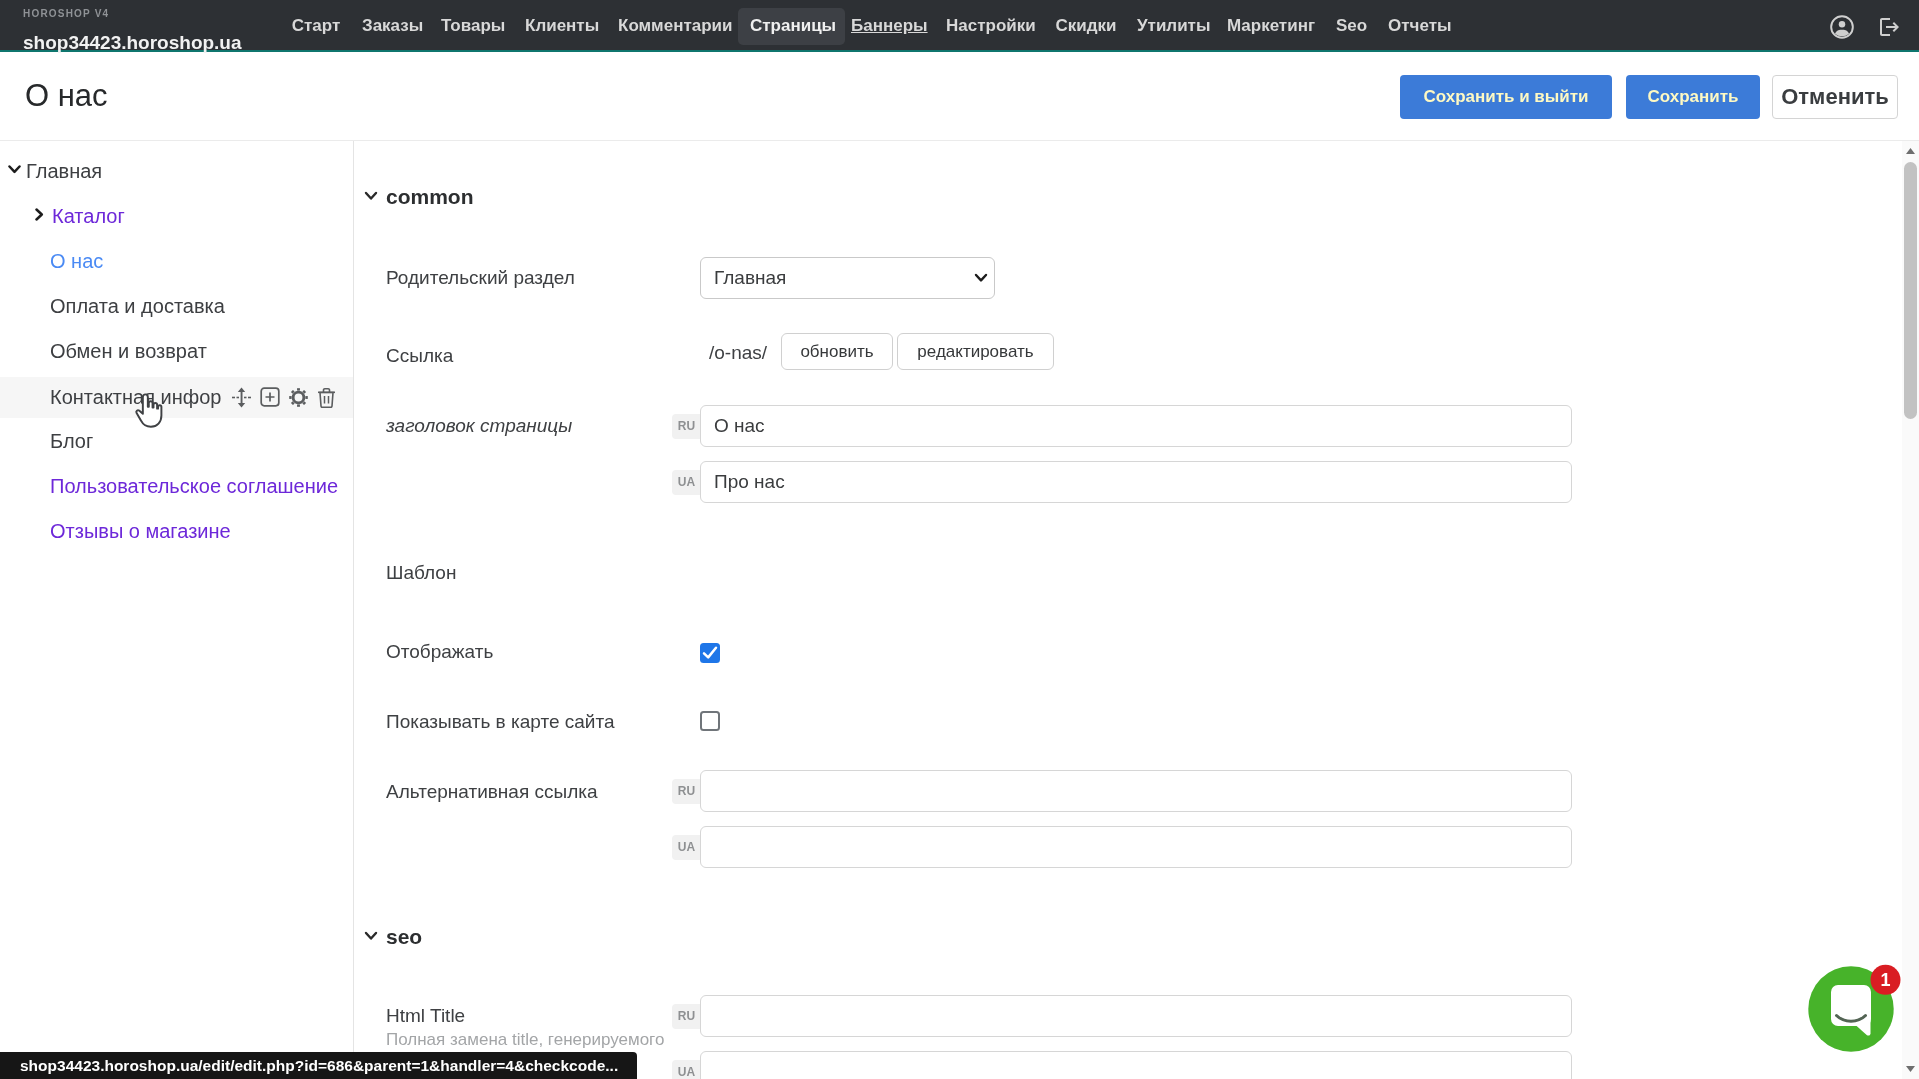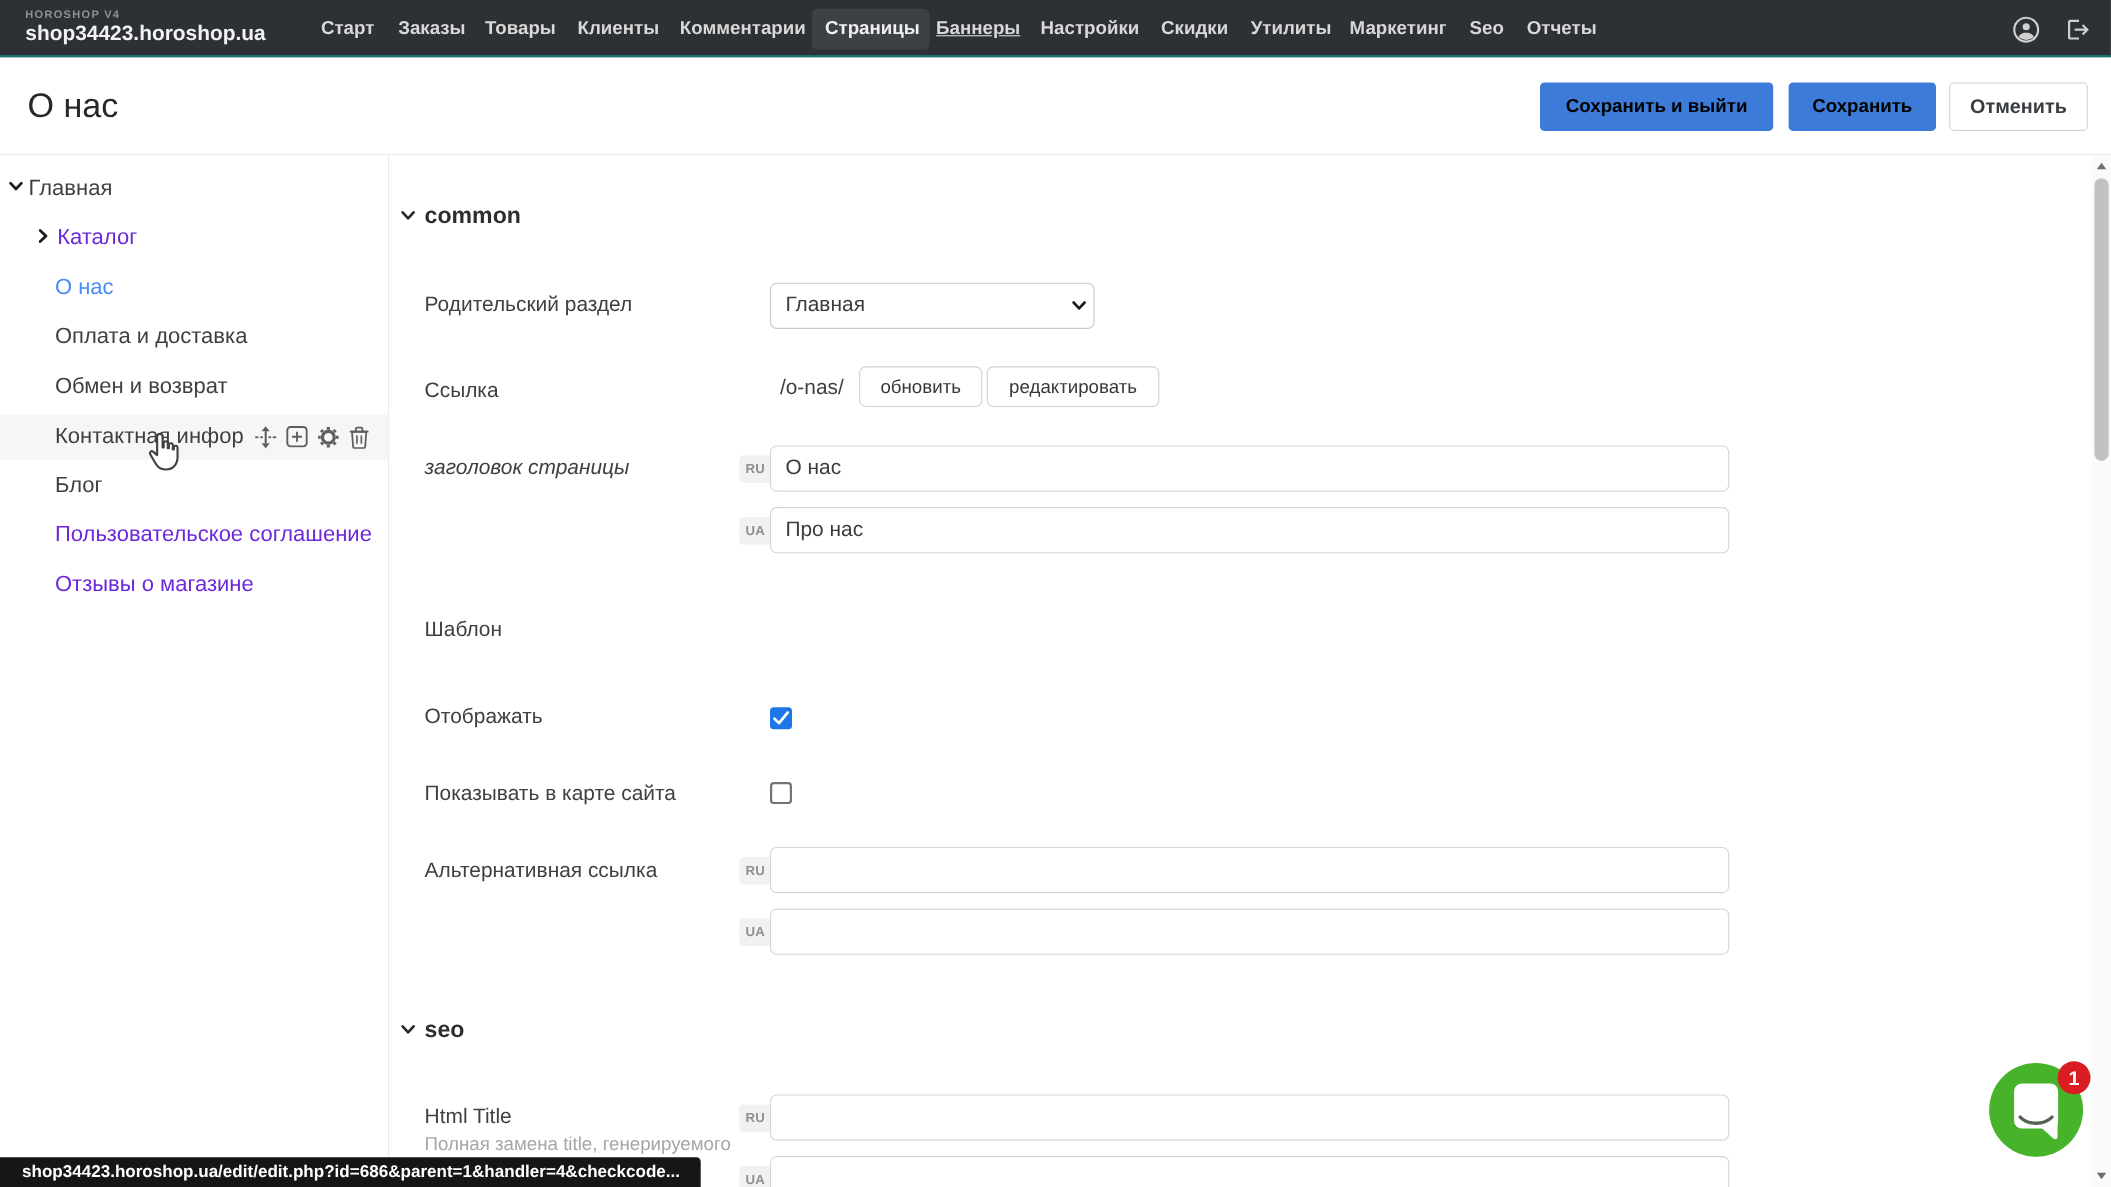--- a/index.html
+++ b/index.html
@@ -4,34 +4,34 @@
 <style>
 * { margin:0; padding:0; box-sizing:border-box; }
 html,body { width:1919px; height:1079px; overflow:hidden; background:#fff;
   font-family:"Liberation Sans", sans-serif; position:relative; }
 .abs { position:absolute; }
 
 
 #topbar { position:absolute; left:0; top:0; width:1919px; height:52px; background:#2d3034; border-bottom:2px solid #0f766e; }
 #logo { position:absolute; left:23px; top:8px; }
 #logo .v4 { font-size:10px; font-weight:bold; letter-spacing:1.2px; color:#8f9296; }
-#logo .dom { font-size:19px; font-weight:bold; color:#f2f2f2; margin-top:1px; letter-spacing:0px; }
+#logo .dom { font-size:19px; font-weight:bold; color:#f2f2f2; margin-top:13px; letter-spacing:0px; }
 .navitem { position:absolute; top:0; height:52px; line-height:52px; color:#d8d8d8;
   font-size:17px; font-weight:bold; text-align:center; }
 .navactive { position:absolute; top:8px; height:37px; background:#3d4045; border-radius:5px; }
 #tb-icons svg { display:block; }
 
 
 #pagehead { position:absolute; left:0; top:54px; width:1919px; height:87px; background:#fff;
   border-bottom:1px solid #ebebeb; }
 #pagetitle { position:absolute; left:25px; top:24px; font-size:31px; line-height:36px; color:#27292b; }
 .btn-blue { position:absolute; top:21px; height:44px; background:#3c7bd8; border-radius:4px;
-  color:#000000; font-size:17px; font-weight:bold; text-align:center; line-height:44px; }
+  color:#fef9c3; font-size:17px; font-weight:bold; text-align:center; line-height:44px; }
 .btn-white { position:absolute; top:21px; height:44px; background:#fff; border:1px solid #d4d4d4;
-  border-radius:4px; color:#3a3d40; font-size:18px; font-weight:bold; text-align:center; line-height:42px; }
+  border-radius:4px; color:#3a3d40; font-size:22px; font-weight:bold; text-align:center; line-height:42px; }
 
 
 #sidebar { position:absolute; left:0; top:141px; width:354px; height:938px; background:#fff;
   border-right:1px solid #e4e4e4; }
 .tree { position:absolute; font-size:20px; line-height:21px; color:#3d3f42; white-space:nowrap; }
 .tree.gray { color:#6d28d9; }
 .tree.blue { color:#4a8af4; }
 #hoverrow { position:absolute; left:0; top:236px; width:353px; height:41px; background:#f6f6f6; }
 
 

